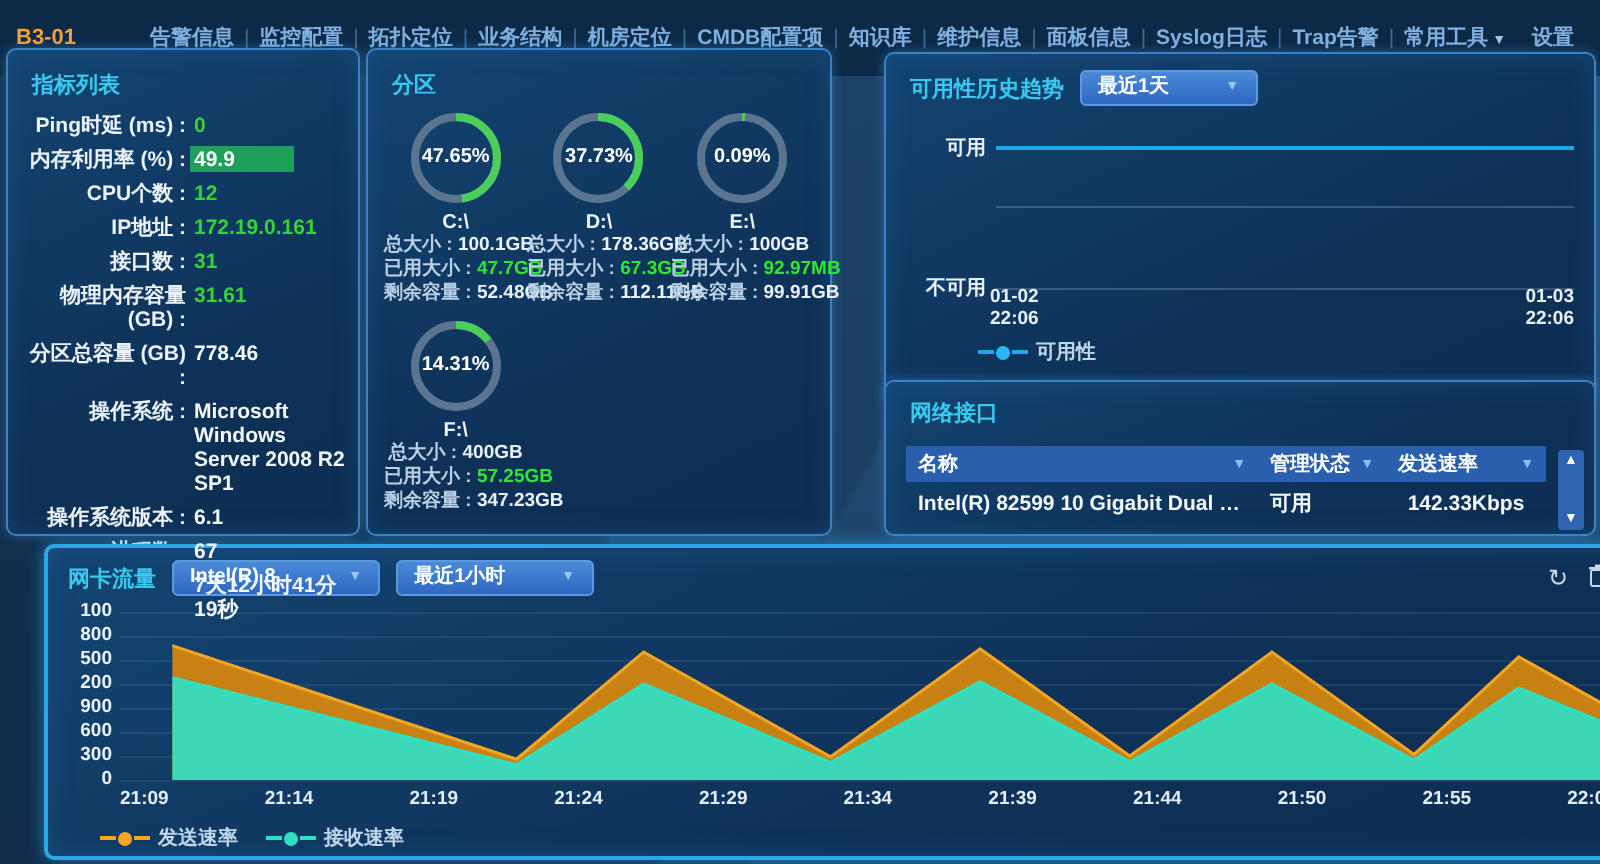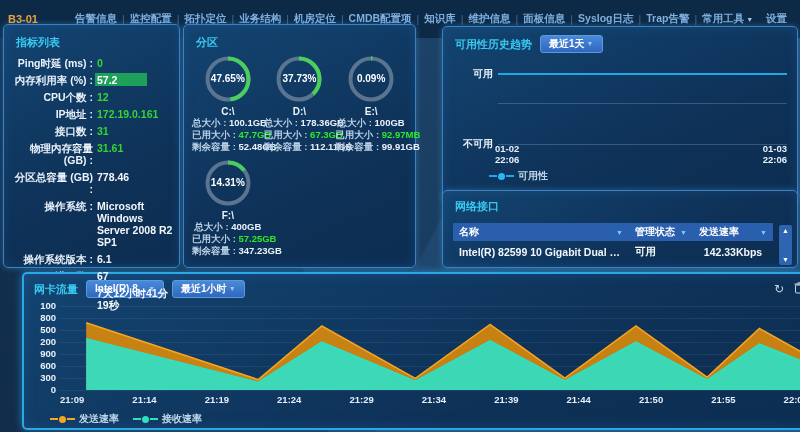--- a/index.html
+++ b/index.html
@@ -17,21 +17,21 @@
   .nav-item{padding:0 5px;cursor:pointer;}
   .nav-sep{color:#3e6globalement;color:#3e6a96;font-weight:normal;}
   .caret{font-size:7px;margin-left:2px;color:#9cc6ee;}
   
   .panel{position:absolute;box-sizing:border-box;border:1px solid #3b82c4;border-radius:5px;
     background:linear-gradient(155deg,#134471 0%,#0e3157 65%,#0d2e52 100%);
     box-shadow:0 0 6px rgba(64,150,220,.45), inset 0 0 12px rgba(40,110,180,.25);}
   .panel-title{color:#38c8f0;font-size:11px;font-weight:bold;}
   .btn{display:inline-flex;align-items:center;background:linear-gradient(180deg,#4a8ad8,#2f67c0);
     border:1px solid #5a9be0;border-radius:3px;color:#fff;font-size:10px;font-weight:bold;
-    padding:2px 8px;cursor:pointer;line-height:12px;}
+    padding:2px 8px;cursor:pointer;line-height:12px;gap:26px;}
   
   .m-list{position:absolute;left:6px;right:6px;top:32px;}
   .m-row{display:flex;align-items:flex-start;margin-bottom:5px;font-size:10.5px;line-height:12px;}
   .m-label{flex:1;text-align:right;color:#eaf2fb;font-weight:bold;padding-right:4px;}
   .m-value{width:76px;position:relative;color:#fff;font-weight:bold;}
   .m-bar{position:absolute;left:-2px;top:-1px;height:13px;background:#1fa05a;z-index:0;}
   .m-text{position:relative;z-index:1;}
   .v-green{color:#35d435;}
   .v-white{color:#f2f7fc;}
   
@@ -117,21 +117,21 @@
 
   <div class="panel" style="left:3px;top:24px;width:177px;height:244px;">
     <div class="panel-title" style="position:absolute;left:12px;top:10px;">指标列表</div>
     <div class="m-list" id="metrics-list">
         <div class="m-row">
           <div class="m-label">Ping时延 (ms) :</div>
           <div class="m-value"><span class="m-text v-green">0</span></div>
         </div>
         <div class="m-row">
           <div class="m-label">内存利用率 (%) :</div>
-          <div class="m-value"><div class="m-bar" style="width: 52px;"></div><span class="m-text">57.2</span></div>
+          <div class="m-value"><div class="m-bar" style="width: 52px;"></div><span class="m-text">49.9</span></div>
         </div>
         <div class="m-row">
           <div class="m-label">CPU个数 :</div>
           <div class="m-value"><span class="m-text v-green">12</span></div>
         </div>
         <div class="m-row">
           <div class="m-label">IP地址 :</div>
           <div class="m-value"><span class="m-text v-green">172.19.0.161</span></div>
         </div>
         <div class="m-row">

